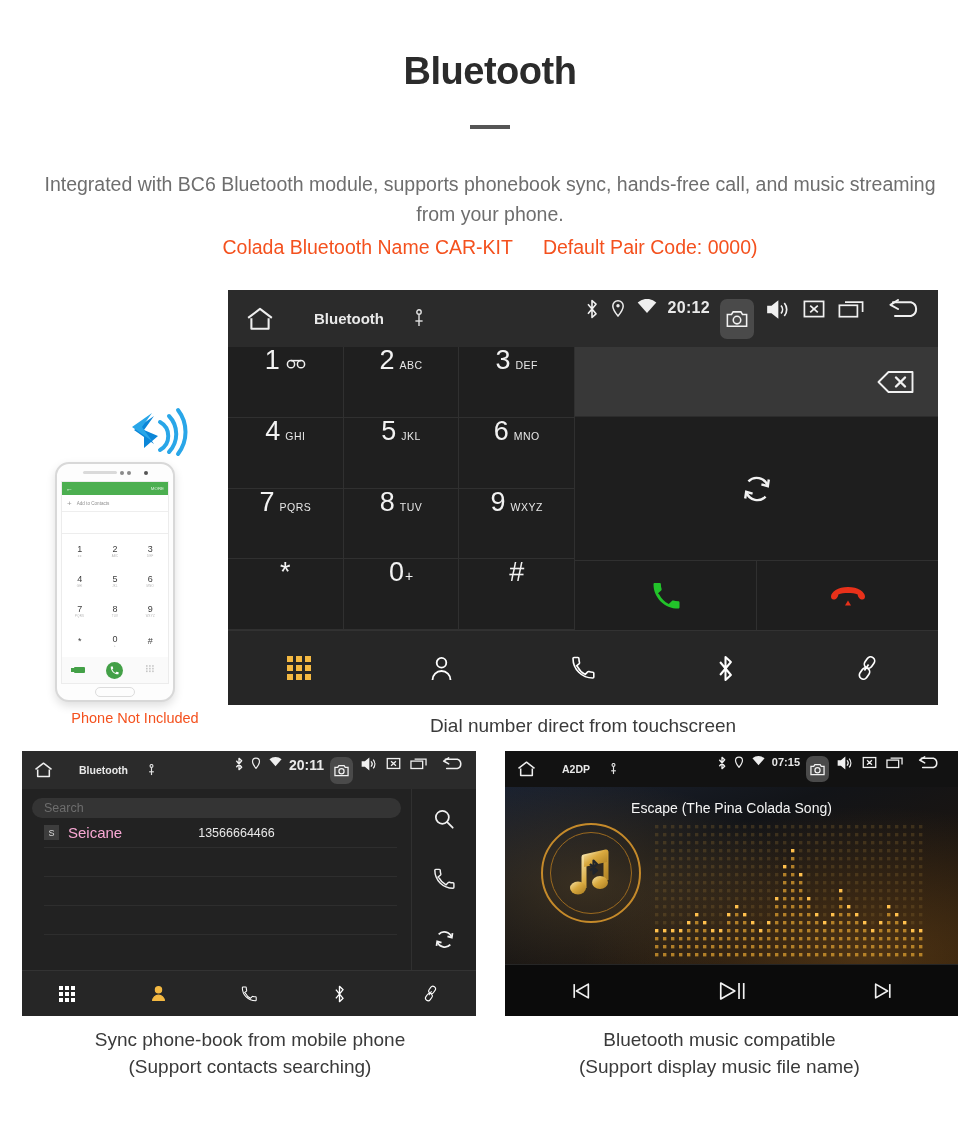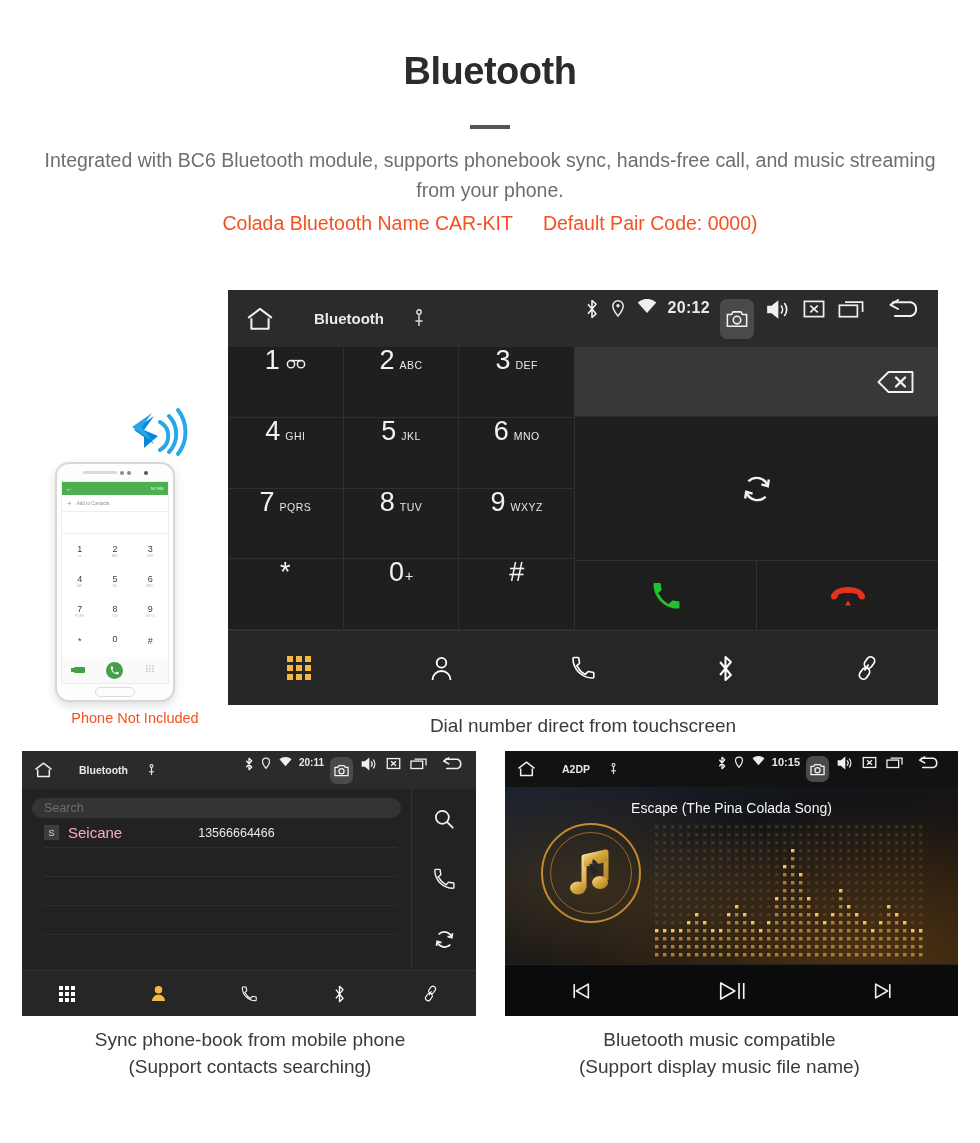--- a/index.html
+++ b/index.html
@@ -22,21 +22,21 @@
   }
   .rule {
     width: 40px; height: 4px; background: #555;
     margin: 32px auto 0;
   }
   .intro {
     text-align: center;
     color: #6e6e6e;
     font-size: 19.5px;
     line-height: 30px;
-    margin-top: 16px;
+    margin-top: 40px;
     padding: 0 40px;
   }
   .specline {
     text-align: center;
     color: #f4511e;
     font-size: 19.5px;
     margin-top: 7px;
     display: flex;
     justify-content: center;
     gap: 30px;
@@ -562,21 +562,21 @@
           <span class="ic" style="margin-right:8px;">
             <svg width="10" height="12" viewBox="0 0 14 18" fill="none" stroke="#ececec" stroke-width="1.8">
               <path d="M7 17 C7 17 12.2 10.6 12.2 6.9 A5.2 5.2 0 0 0 1.8 6.9 C1.8 10.6 7 17 7 17 Z"></path>
             </svg>
           </span>
           <span class="ic" style="margin-right:7px;">
             <svg width="13" height="10" viewBox="0 0 20 15" fill="#efefef">
                 <path d="M10 14 L0.7 3.4 A14 14 0 0 1 19.3 3.4 Z"></path>
               </svg>
           </span>
-          <span style="font-size:10px;font-weight:bold;">20:11</span>
+          <span style="font-size:14px;font-weight:bold;">20:11</span>
           <span class="ic camera-hl" style="margin-left:6px;width:23px;height:27px;">
             <svg width="15" height="13" viewBox="0 0 24 20" fill="none" stroke="#f2f2f2" stroke-width="2">
               <path d="M1.5 5 H6 L7.8 2.2 H16.2 L18 5 H22.5 V18 H1.5 Z"></path>
                 <circle cx="12" cy="11.2" r="4.1"></circle>
             </svg>
           </span>
           <span class="ic" style="margin-left:8px;">
             <svg width="16" height="14" viewBox="0 0 24 21" fill="none" stroke="#f0f0f0" stroke-width="2">
               <path d="M2 7.5 H6 L11.5 3 V18 L6 13.5 H2 Z" fill="#f0f0f0"></path>
               <path d="M15 6.5 A6 6 0 0 1 15 14.5"></path>
@@ -730,21 +730,21 @@
           <span class="ic" style="margin-right:8px;">
             <svg width="10" height="12" viewBox="0 0 14 18" fill="none" stroke="#ececec" stroke-width="1.8">
               <path d="M7 17 C7 17 12.2 10.6 12.2 6.9 A5.2 5.2 0 0 0 1.8 6.9 C1.8 10.6 7 17 7 17 Z"></path>
             </svg>
           </span>
           <span class="ic" style="margin-right:7px;">
             <svg width="13" height="10" viewBox="0 0 20 15" fill="#efefef">
                 <path d="M10 14 L0.7 3.4 A14 14 0 0 1 19.3 3.4 Z"></path>
               </svg>
           </span>
-          <span style="font-size:11px;font-weight:bold;">10:15</span>
+          <span style="font-size:11px;font-weight:bold;">07:15</span>
           <span class="ic camera-hl" style="margin-left:6px;width:23px;height:26px;">
             <svg width="15" height="13" viewBox="0 0 24 20" fill="none" stroke="#f2f2f2" stroke-width="2">
               <path d="M1.5 5 H6 L7.8 2.2 H16.2 L18 5 H22.5 V18 H1.5 Z"></path>
                 <circle cx="12" cy="11.2" r="4.1"></circle>
             </svg>
           </span>
           <span class="ic" style="margin-left:8px;">
             <svg width="16" height="14" viewBox="0 0 24 21" fill="none" stroke="#f0f0f0" stroke-width="2">
               <path d="M2 7.5 H6 L11.5 3 V18 L6 13.5 H2 Z" fill="#f0f0f0"></path>
               <path d="M15 6.5 A6 6 0 0 1 15 14.5"></path>

